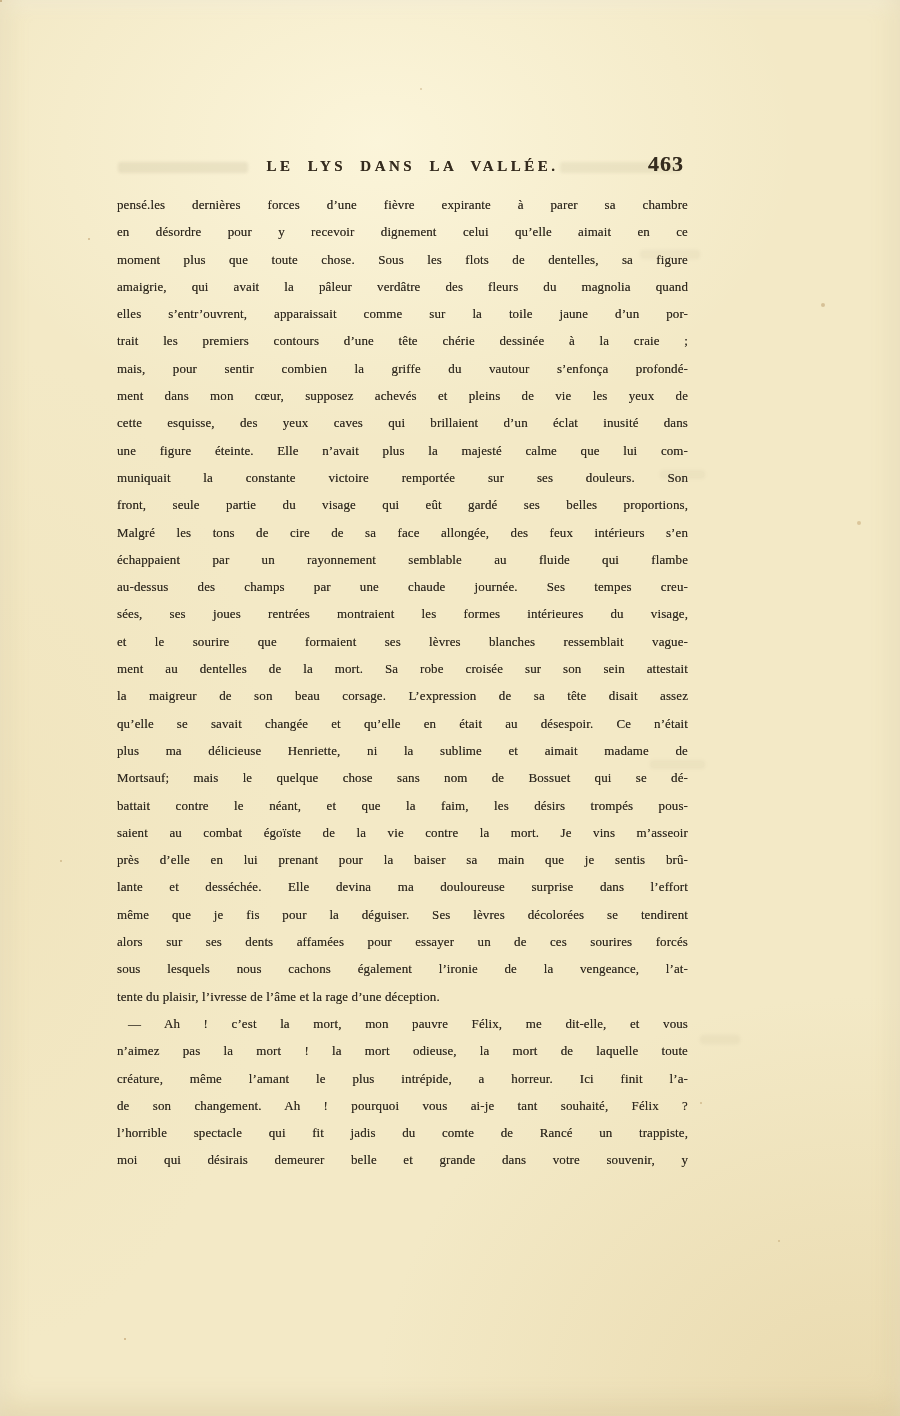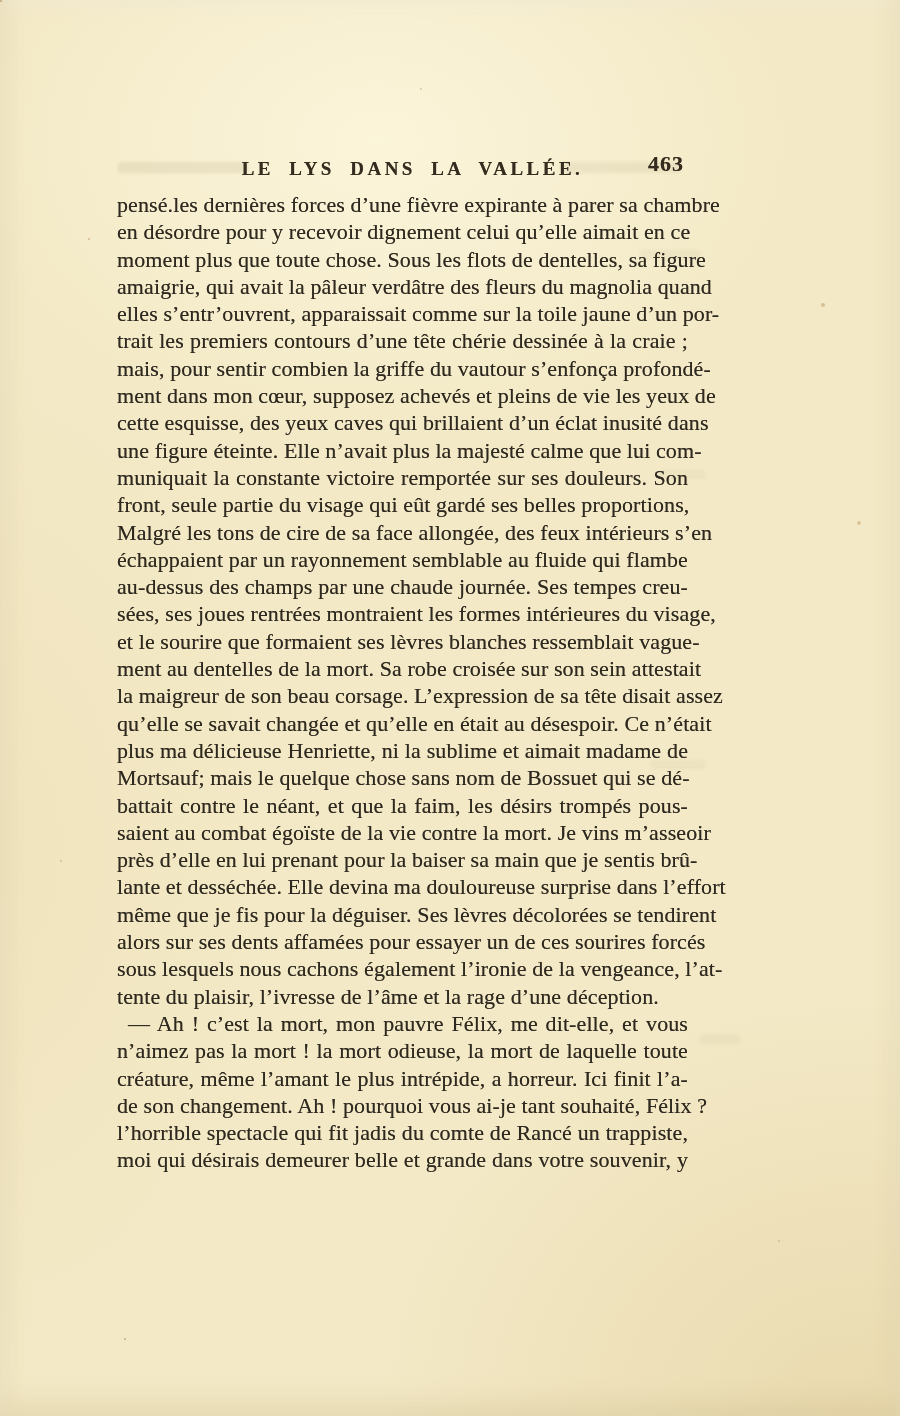--- a/index.html
+++ b/index.html
@@ -29,21 +29,21 @@
     top: 155px;
     width: 571px;
     height: 28px;
   }
   .running-title {
     position: absolute;
     left: 0; right: 0;
     top: 3px;
     text-align: center;
     transform: translateX(10px);
-    font-size: 19px;
+    font-size: 15px;
     font-weight: 700;
     letter-spacing: 3.5px;
     word-spacing: 7px;
     color: #352c1f;
     text-shadow: 0 0 .4px rgba(40,30,15,.55);
     white-space: nowrap;
   }
   .page-number {
     position: absolute;
     right: 4px;
@@ -54,21 +54,21 @@
     color: #352c1f;
     text-shadow: 0 0 .4px rgba(40,30,15,.55);
   }
 
   
   .body-text {
     position: absolute;
     left: 117px;
     top: 191px;
     width: 571px;
-    font-size: 22px;
+    font-size: 13px;
     letter-spacing: .1px;
     color: #2e2920;
     text-shadow: 0 0 .45px rgba(43,34,20,.6);
   }
   .paragraph { margin: 0; }
   .line {
     height: 27.3px;
     line-height: 27.3px;
     text-align: justify;
     text-align-last: justify;

